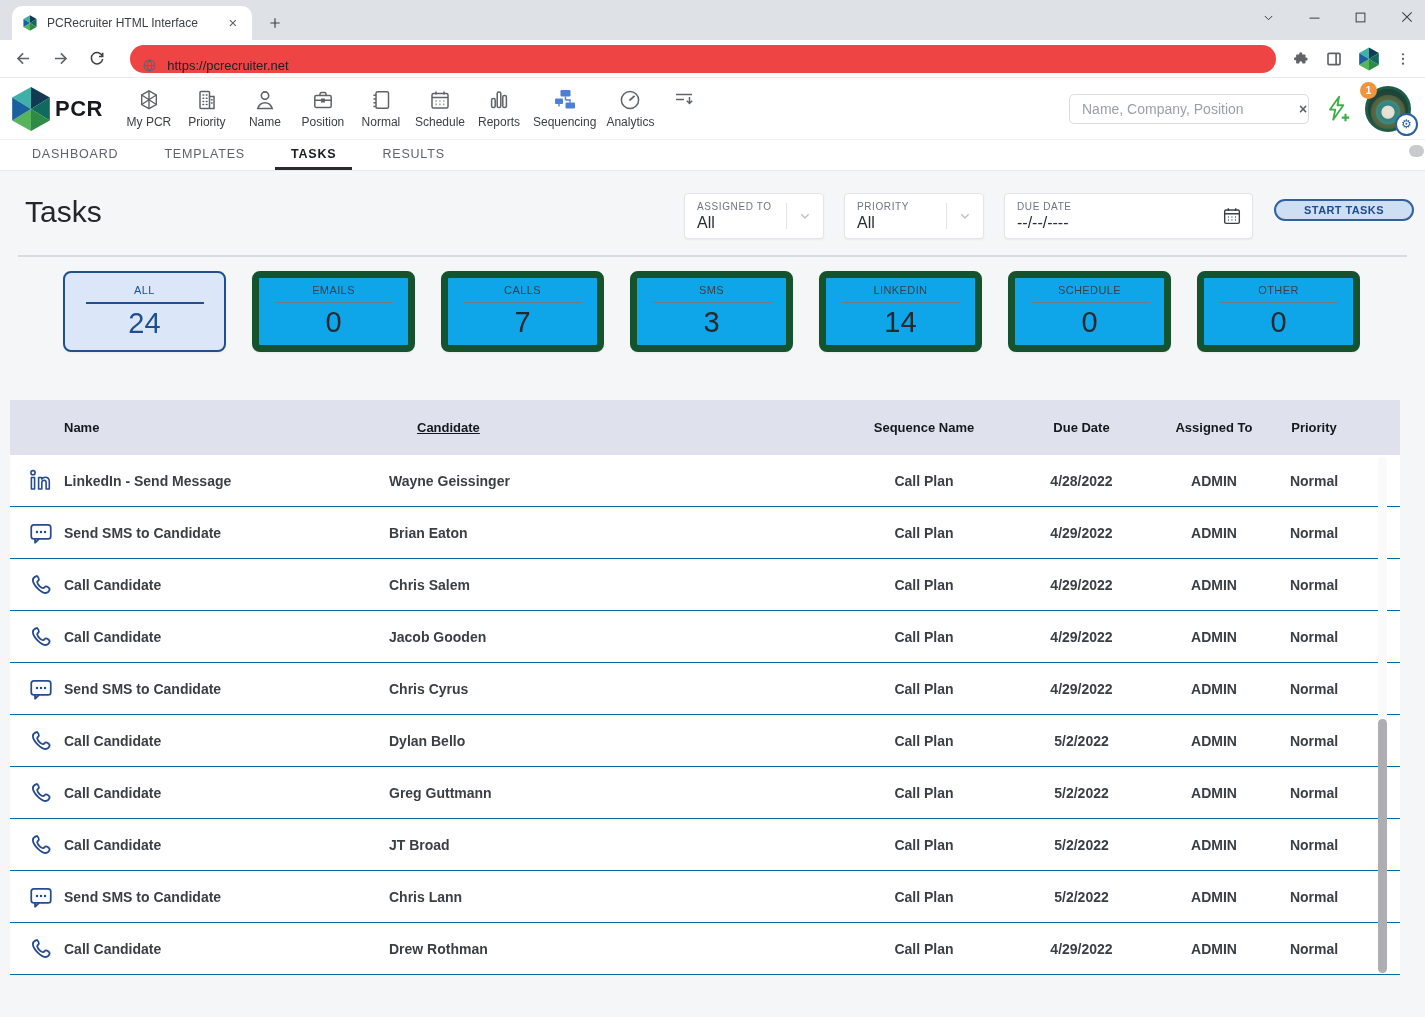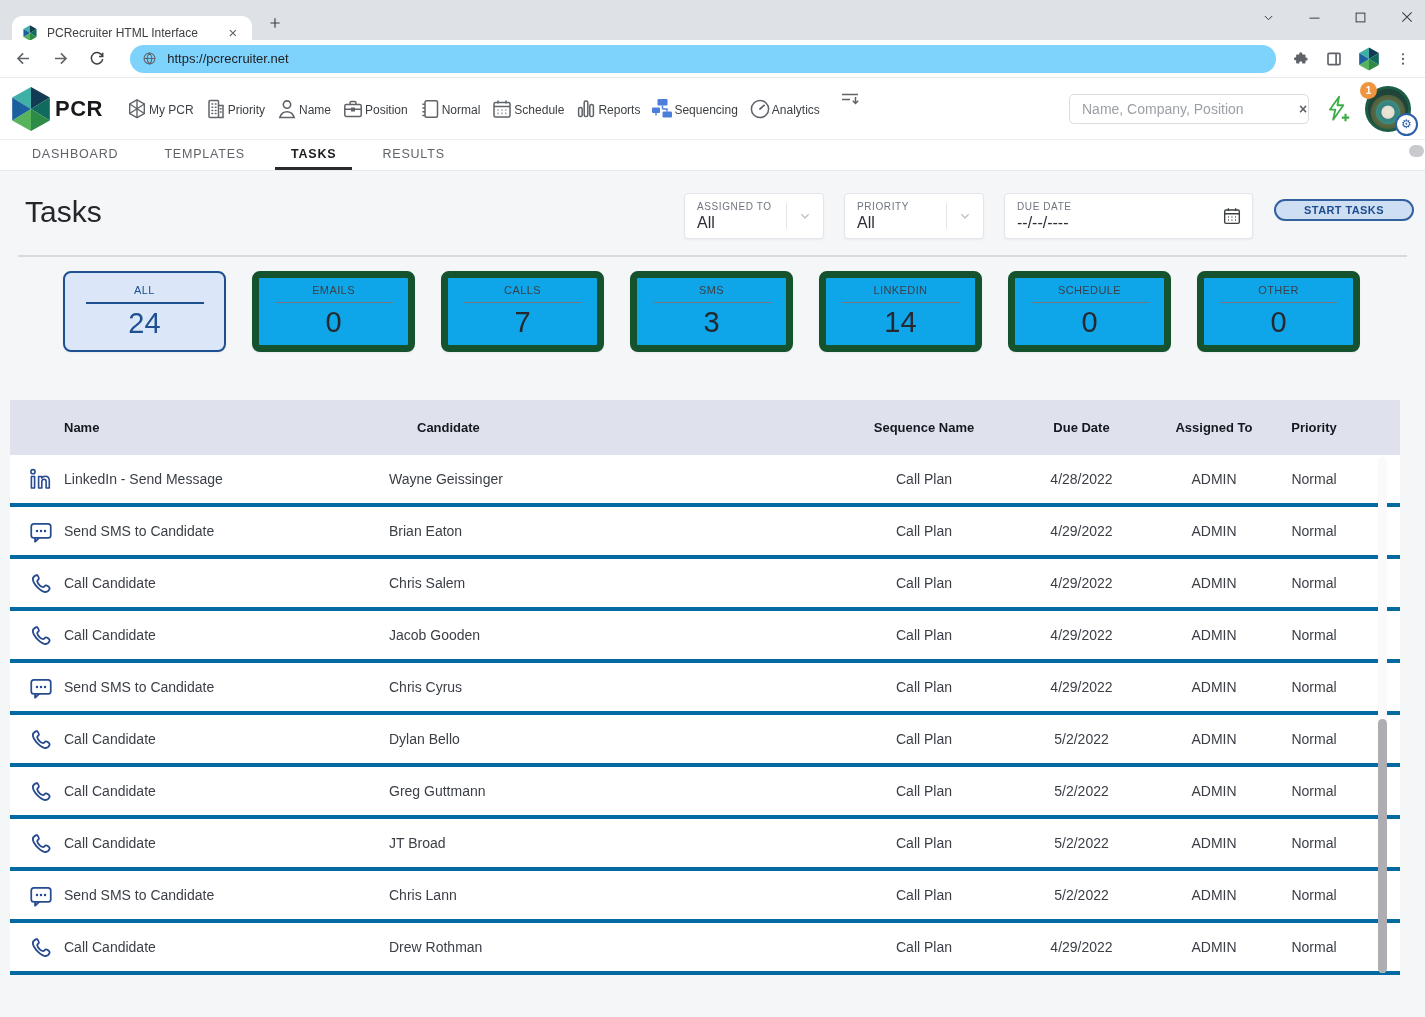--- a/index.html
+++ b/index.html
@@ -3,40 +3,40 @@
 <meta charset="utf-8">
 <style>
   * { margin:0; padding:0; box-sizing:border-box; }
   html,body { width:1425px; height:1017px; overflow:hidden; }
   body { font-family:"Liberation Sans", sans-serif; background:#f5f6f8; position:relative; color:#202124; }
   :root{ --accent:#1d4f91; --icon-navy:#274b8f; --seq-blue:#4c7fd9; --badge-orange:#f0953f; --bolt-green:#3fae49; --sel-bg:#dbe7f8; }
   svg{display:block;}
 
   
   .chrome-bar{position:absolute;top:0;left:0;right:0;height:40px;background:#dee1e6;}
-  .browser-tab{position:absolute;left:12px;top:16px;width:240px;height:34px;background:#fff;border-radius:10px 10px 0 0;display:flex;align-items:center;padding:0 10px;}
+  .browser-tab{position:absolute;left:12px;top:6px;width:240px;height:34px;background:#fff;border-radius:10px 10px 0 0;display:flex;align-items:center;padding:0 10px;}
   .tab-title{font-size:12px;color:#3c4043;margin-left:9px;flex:1;white-space:nowrap;overflow:hidden;}
   .tab-close{color:#5f6368;font-size:15px;width:18px;height:18px;line-height:17px;text-align:center;border-radius:50%;}
   .new-tab-btn{position:absolute;left:262px;top:10px;width:26px;height:26px;color:#3c4043;display:flex;align-items:center;justify-content:center;}
   .win-controls{position:absolute;right:10px;top:2px;display:flex;gap:29px;align-items:center;height:30px;color:#3c4043;}
   .win-controls span{width:17px;height:17px;display:flex;align-items:center;justify-content:center;}
 
   
   .browser-toolbar{position:absolute;top:40px;left:0;right:0;height:38px;background:#fff;border-bottom:1px solid #e8eaed;display:flex;align-items:center;padding:0 14px;color:#5f6368;}
   .bt-icon{width:20px;height:20px;margin-right:17px;display:flex;align-items:center;justify-content:center;}
-  .url-bar{width:1160px;height:28px;background:#7dd3fc;border-radius:14px;display:flex;align-items:center;padding:0 12px;margin-left:6px;}
+  .url-bar{width:1160px;height:28px;background:#ef4444;border-radius:14px;display:flex;align-items:flex-end;padding:0 12px;margin-left:6px;}
   .url-text{font-size:13px;color:#202124;margin-left:10px;}
   .bt-right{display:flex;align-items:center;margin-left:16px;gap:15px;color:#5f6368;}
 
   
   .app-header{position:absolute;top:78px;left:0;right:0;height:62px;background:#fff;display:flex;align-items:center;border-bottom:1px solid #eceef1;}
   .logo{display:flex;align-items:center;padding-left:10px;}
   .logo-text{font-size:22px;font-weight:bold;color:#17191d;letter-spacing:.5px;margin-left:3px;}
   .main-nav{display:flex;margin-left:22px;align-items:flex-start;}
-  .nav-item{display:flex;flex-direction:row;align-items:center;margin-right:10px;min-width:48px;cursor:pointer;}
+  .nav-item{display:flex;flex-direction:column;align-items:center;margin-right:10px;min-width:48px;cursor:pointer;}
   .nav-icon{width:24px;height:24px;color:#5f6368;}
   .nav-label{font-size:12px;color:#3c4043;margin-top:3px;white-space:nowrap;}
   .nav-item.active .nav-icon{color:var(--seq-blue);}
   .collapse-btn{width:24px;height:24px;color:#5f6368;margin-left:8px;align-self:flex-start;margin-top:9px;}
   .header-right{margin-left:auto;display:flex;align-items:center;padding-right:14px;}
   .search-box{width:240px;height:30px;border:1px solid #dadce0;border-radius:5px;background:#fff;display:flex;align-items:center;padding:0 9px 0 12px;gap:32px;}
   .search-box input{border:none;outline:none;flex:1;font-size:14px;font-family:"Liberation Sans",sans-serif;color:#333;background:transparent;}
   .search-box input::placeholder{color:#9aa0a6;}
   .search-clear{color:#5f6368;font-size:14px;font-weight:bold;margin-left:4px;cursor:pointer;}
   .quickadd{width:30px;height:30px;margin:0 12px 0 14px;}
@@ -72,24 +72,24 @@
   .card-underline{width:118px;height:1px;background:#75787e;margin:6px 0 3px;}
   .card-count{font-size:29px;color:#26282e;text-align:center;}
   .card.selected{background:var(--sel-bg);border:2px solid var(--accent);}
   .card.selected .card-label,.card.selected .card-count{color:var(--accent);}
   .card.selected .card-underline{background:var(--accent);height:2px;}
 
   
   .task-table{position:absolute;top:229px;left:10px;width:1390px;}
   .grid{display:grid;grid-template-columns:54px 325px 465px 140px 175px 90px 110px 1fr;align-items:center;}
   .thead{background:#dfe2ec;height:55px;font-size:13px;font-weight:bold;color:#16181f;}
-  .th-cand{padding-left:28px;}
+  .th-cand{padding-left:28px;text-decoration:underline;}
   .center{text-align:center;}
   .tbody{position:relative;background:#fff;height:520px;}
-  .trow{height:52px;border-bottom:4px solid #0369a1;font-size:14px;color:#3a3e45;background:#fff;cursor:pointer;}
+  .trow{height:52px;border-bottom:1px solid #0369a1;font-size:14px;color:#3a3e45;background:#fff;cursor:pointer;font-weight:bold;}
   .icon-cell{display:flex;justify-content:center;padding-left:8px;}
   .row-icon{width:26px;height:25px;color:var(--icon-navy);}
   .vscroll{position:absolute;right:13px;top:2px;width:9px;height:516px;background:#fafafb;border-radius:5px;}
   .vthumb{position:absolute;top:262px;left:0;width:9px;height:254px;background:#aeaeb2;border-radius:5px;}
   .page-scroll-thumb{position:absolute;right:1px;top:145px;width:15px;height:12px;background:#c8cacd;border-radius:8px;}
 </style>
 </head>
 <body>
 
 <div class="chrome-bar">

